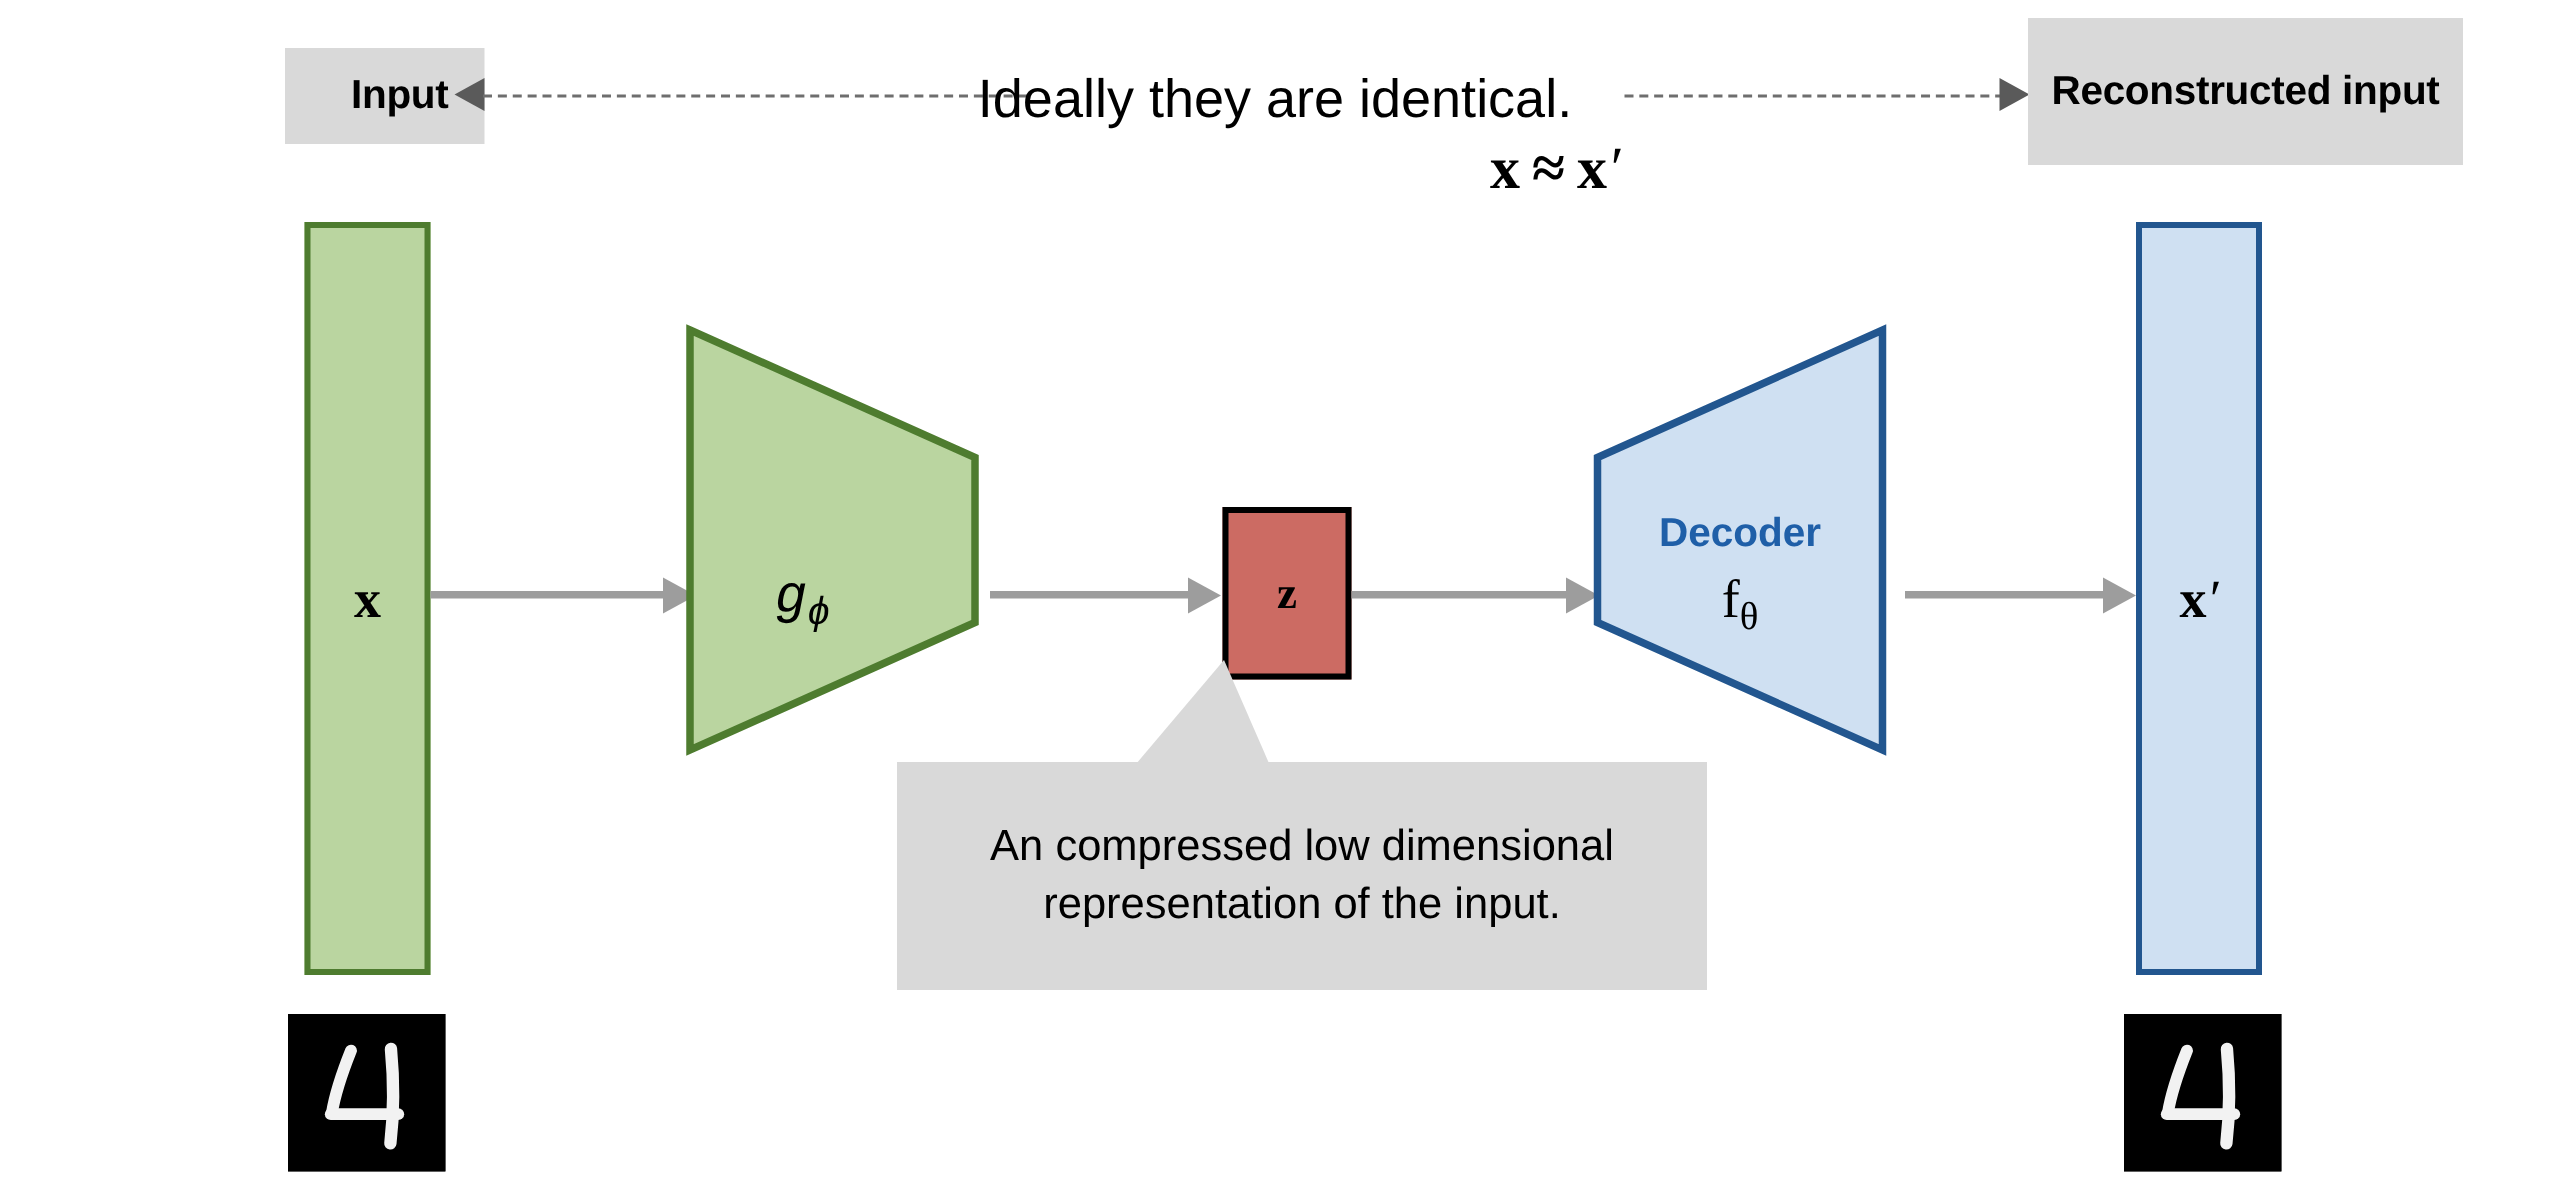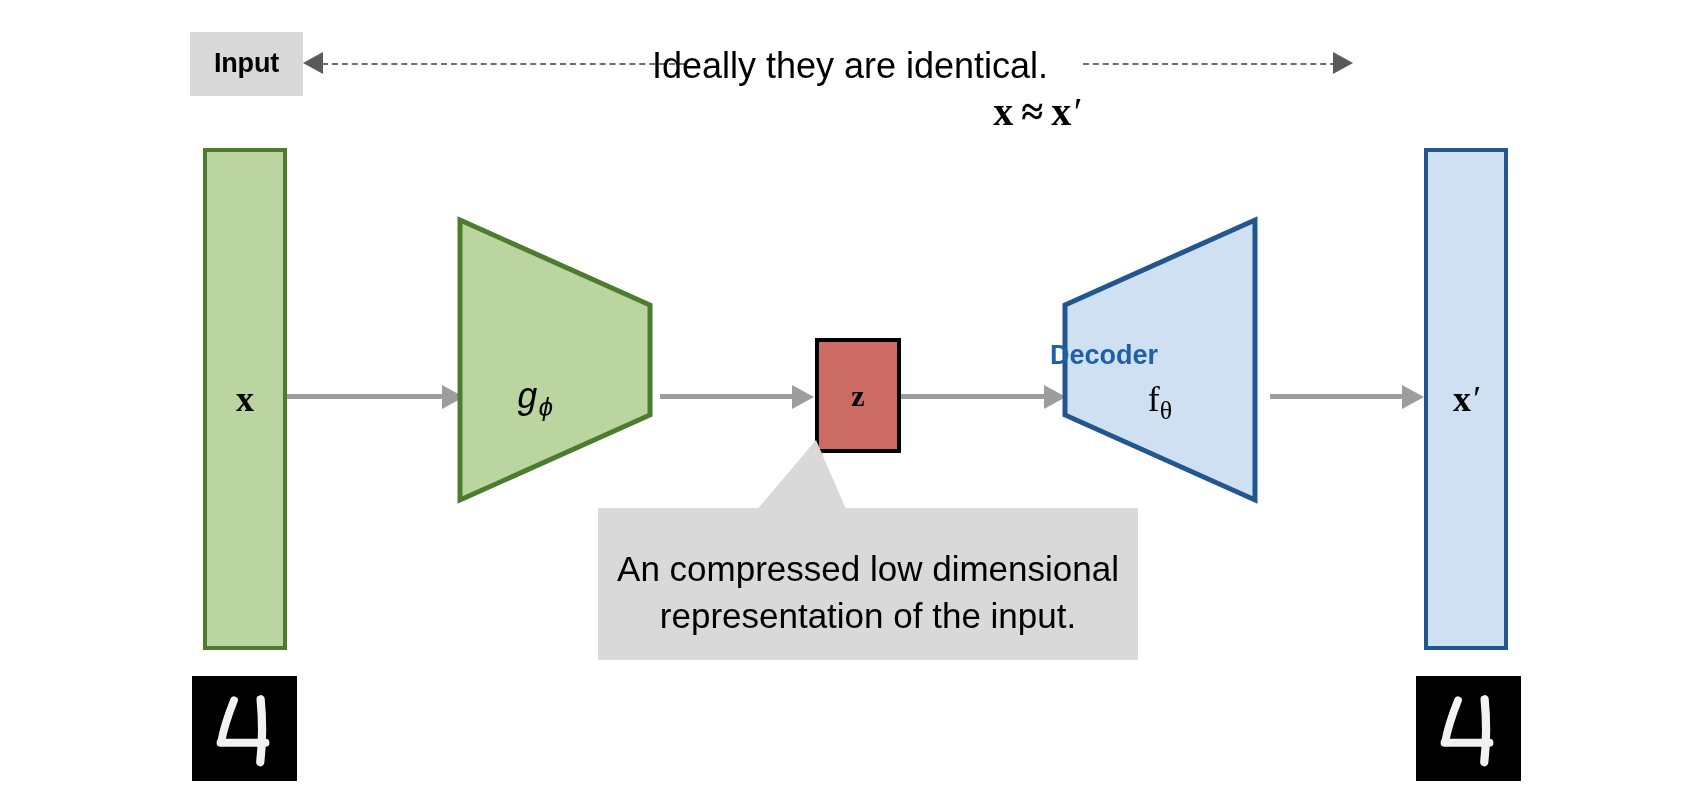--- a/index.html
+++ b/index.html
@@ -23,20 +23,21 @@
   .label-box {
     background: #d9d9d9;
     color: #000000;
     font-weight: bold;
     display: flex;
     align-items: center;
     justify-content: center;
     text-align: center;
     line-height: 1.15;
     letter-spacing: -0.2px;
+    padding-left: 20px;
   }
   #input-label-box {
     left: 190px; top: 32px;
     width: 113px; height: 64px;
     font-size: 27px;
   }
   #recon-label-box {
     left: 1352px; top: 12px;
     width: 290px; height: 98px;
     font-size: 27px;
@@ -127,21 +128,21 @@
   #encoder-label {
     left: 455px; top: 340px; width: 200px;
     font-size: 27px; font-weight: bold; color: #3f7229;
   }
   #encoder-sym {
     left: 435px; top: 378px; width: 200px;
     font-family: Liberation Mono, monospace;
     font-style: italic; font-size: 36px; color: #000;
   }
   #decoder-label {
-    left: 1004px; top: 340px; width: 200px;
+    left: 1060px; top: 340px; width: 200px;
     font-size: 27px; font-weight: bold; color: #1f5fa8;
   }
   #decoder-sym {
     left: 1060px; top: 378px; width: 200px;
     font-family: "Liberation Serif", serif;
     font-size: 36px; color: #000;
   }
 
   
   #bottleneck-label {
@@ -180,21 +181,21 @@
   #ar3-line { left: 901px; width: 143px; }
   #ar3-head { left: 1044px; }
   #ar4-line { left: 1270px; width: 132px; }
   #ar4-head { left: 1402px; }
 
   
   #callout-shape { left: 598px; top: 440px; }
   #callout-text {
     left: 608px; top: 545px;
     width: 520px; text-align: center;
-    font-size: 35px; color: #000; line-height: 1.35;
+    font-size: 29px; color: #000; line-height: 1.35;
   }
 
   
   .digit-img { background: #000; }
   #digit-left  { left: 192px; top: 676px; width: 105px; height: 105px; }
   #digit-right { left: 1416px; top: 676px; width: 105px; height: 105px; }
 </style>
 </head>
 <body>
 
@@ -208,20 +209,23 @@
   <div class="abs dash-line" id="dash-left"></div>
 
   <div class="abs" id="ideal-text">Ideally they are identical.</div>
   <div class="abs" id="approx-text">
     <span class="mathsym">x</span><span class="mathsym" style="padding:0 8px;">≈</span><span class="mathsym">x</span><span class="prime">′</span>
   </div>
 
   <div class="abs dash-line" id="dash-right"></div>
   <div class="abs arrow-head-right"></div>
 
+  <div class="abs label-box" id="recon-label-box">
+    <span>Reconstructed input</span>
+  </div>
 
   <div class="abs tall-bar" id="input-bar">
     <span>x</span>
   </div>
 
   <div class="abs sarrow-line" id="ar1-line"></div>
   <div class="abs sarrow-head" id="ar1-head"></div>
 
   <svg class="abs" id="encoder-shape" width="200" height="290">
     <polygon points="5,5 195,90 195,200 5,285" fill="#bad5a0" stroke="#4e7c2f" stroke-width="5" stroke-linejoin="miter"></polygon>

